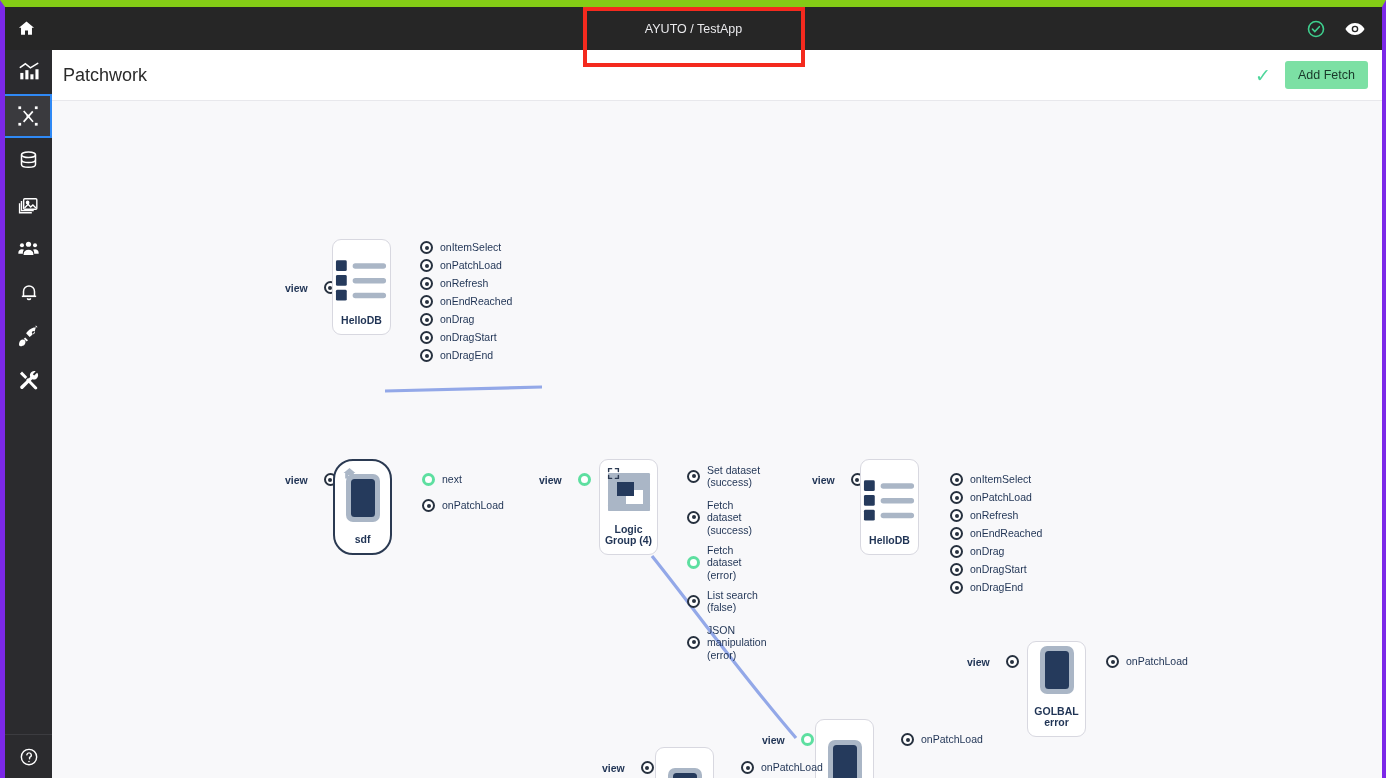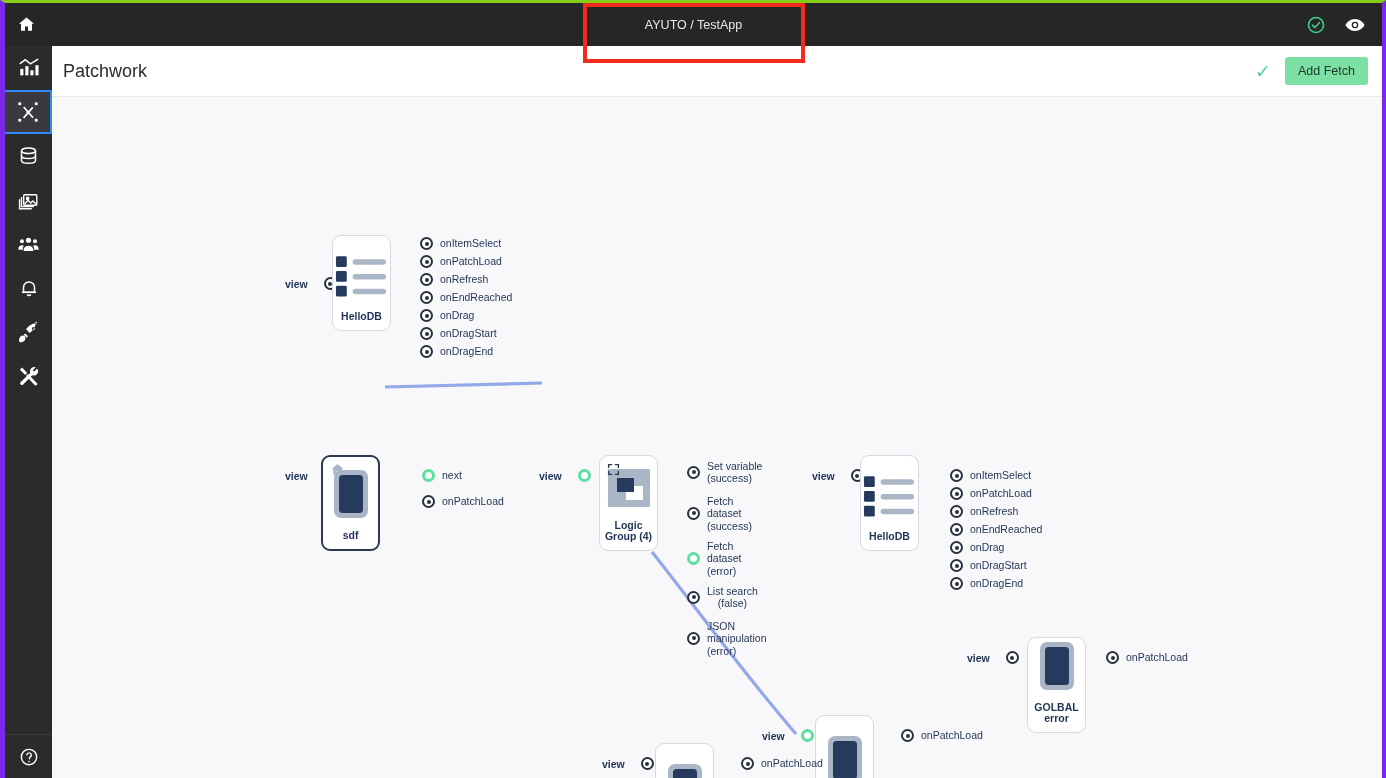--- a/index.html
+++ b/index.html
@@ -5,21 +5,21 @@
   * { box-sizing: border-box; margin: 0; padding: 0; }
   html, body {
     width: 1386px; height: 778px;
     font-family: "Liberation Sans", sans-serif;
     overflow: hidden; background: #f7f7fa;
   }
   #app {
     position: relative; width: 1386px; height: 778px;
     border-left: 5px solid #7c28e8;
     border-right: 4px solid #7c28e8;
-    border-top: 3px solid #84cc16;
+    border-top: 7px solid #84cc16;
     background: #f7f7fa;
     overflow: hidden;
   }
 
   
   .topbar {
     position: absolute; top: 0; left: 0; right: 0; height: 43px;
     background: #262626; display: flex; align-items: center;
   }
   .topbar-home {
@@ -345,21 +345,21 @@
         </div>
       </div>
     </div>
 
     <div class="node-group" style="left:233px; top:363px;">
       <div class="view-port" style="left:0px; top:9px;">
         <span class="view-label">view</span>
         <span class="port"></span>
       </div>
 
-      <div class="node-card selected" style="position:absolute; left:36px; top:-5px;">
+      <div class="node-card selected" style="position:absolute; left:48px; top:-5px;border-radius:20px;">
         <span class="home-badge">
           <svg width="15" height="15" viewBox="0 0 24 24" fill="#aab6c6">
             <path d="M12 3 L2.5 11 h2.6 v9 h5 v-5.5 h3.8 V20 h5 v-9 H21.5 Z"></path>
           </svg>
         </span>
         <div class="node-icon-wrap">
           <svg width="40" height="52" viewBox="0 0 40 52">
             <rect x="3" y="2" width="34" height="48" rx="7" fill="#aab6c6"></rect>
             <rect x="8" y="7" width="24" height="38" rx="3.5" fill="#253a5c"></rect>
           </svg>
@@ -404,36 +404,36 @@
             <rect x="22" y="21" width="17" height="14" fill="#ffffff"></rect>
             <rect x="13" y="13" width="17" height="14" fill="#253a5c"></rect>
           </svg>
         </div>
         <div class="node-label">Logic Group (4)</div>
       </div>
 
       <div class="out-list" style="left:148px; top:0px;">
         <div class="out-row" style="margin-bottom:10px;">
           <span class="port"></span>
-          <span class="out-text">Set variable
+          <span class="out-text">Set dataset
 (success)</span>
         </div>
         <div class="out-row" style="margin-bottom:8px;">
           <span class="port"></span>
           <span class="out-text">Fetch
 dataset
 (success)</span>
         </div>
         <div class="out-row" style="margin-bottom:8px;">
           <span class="port green"></span>
           <span class="out-text">Fetch
 dataset
 (error)</span>
         </div>
-        <div class="out-row" style="margin-bottom:10px;text-align:center;">
+        <div class="out-row" style="margin-bottom:10px;">
           <span class="port"></span>
           <span class="out-text">List search
 (false)</span>
         </div>
         <div class="out-row">
           <span class="port"></span>
           <span class="out-text">JSON
 manipulation
 (error)</span>
         </div>

